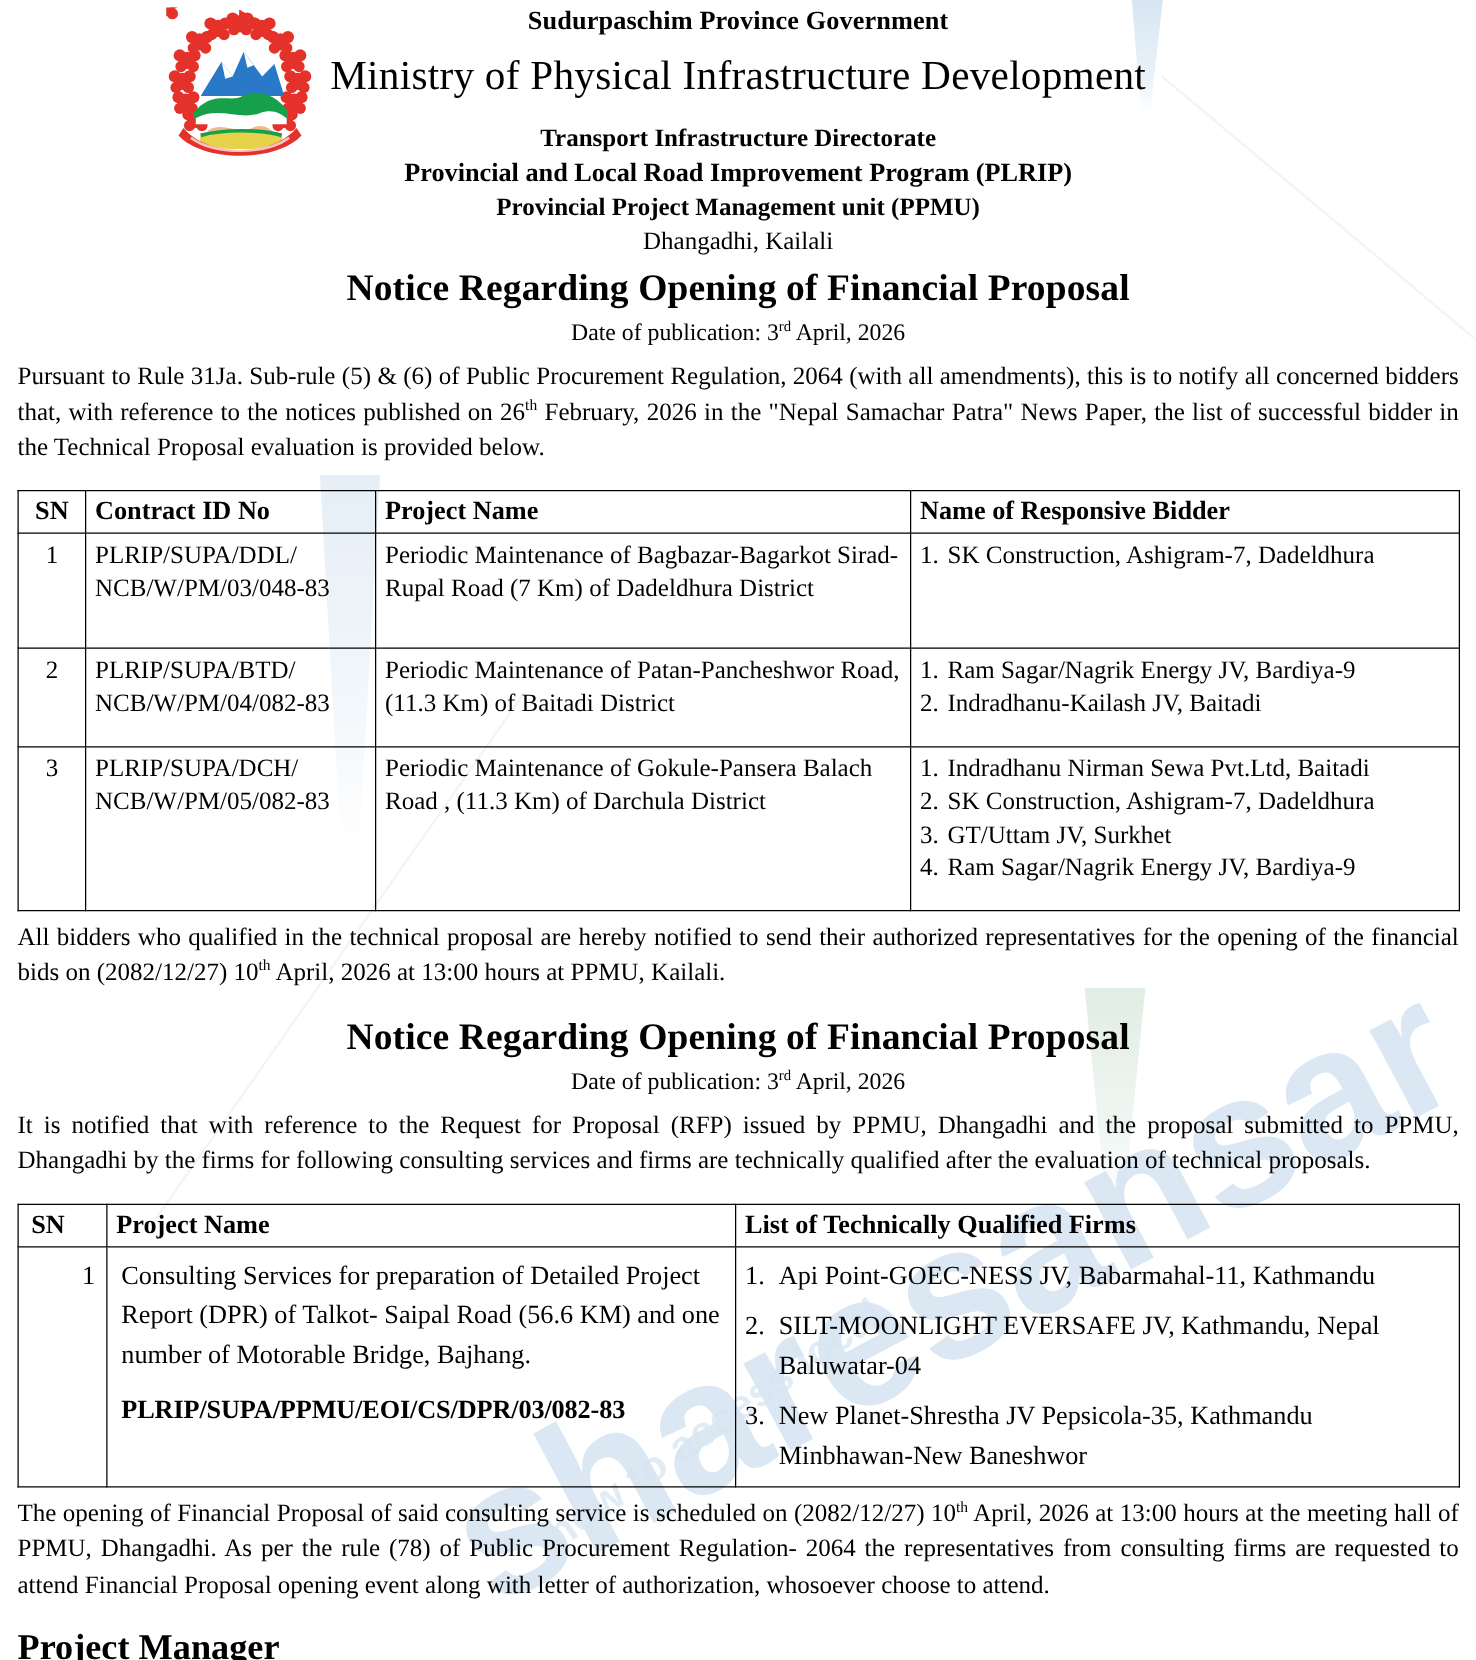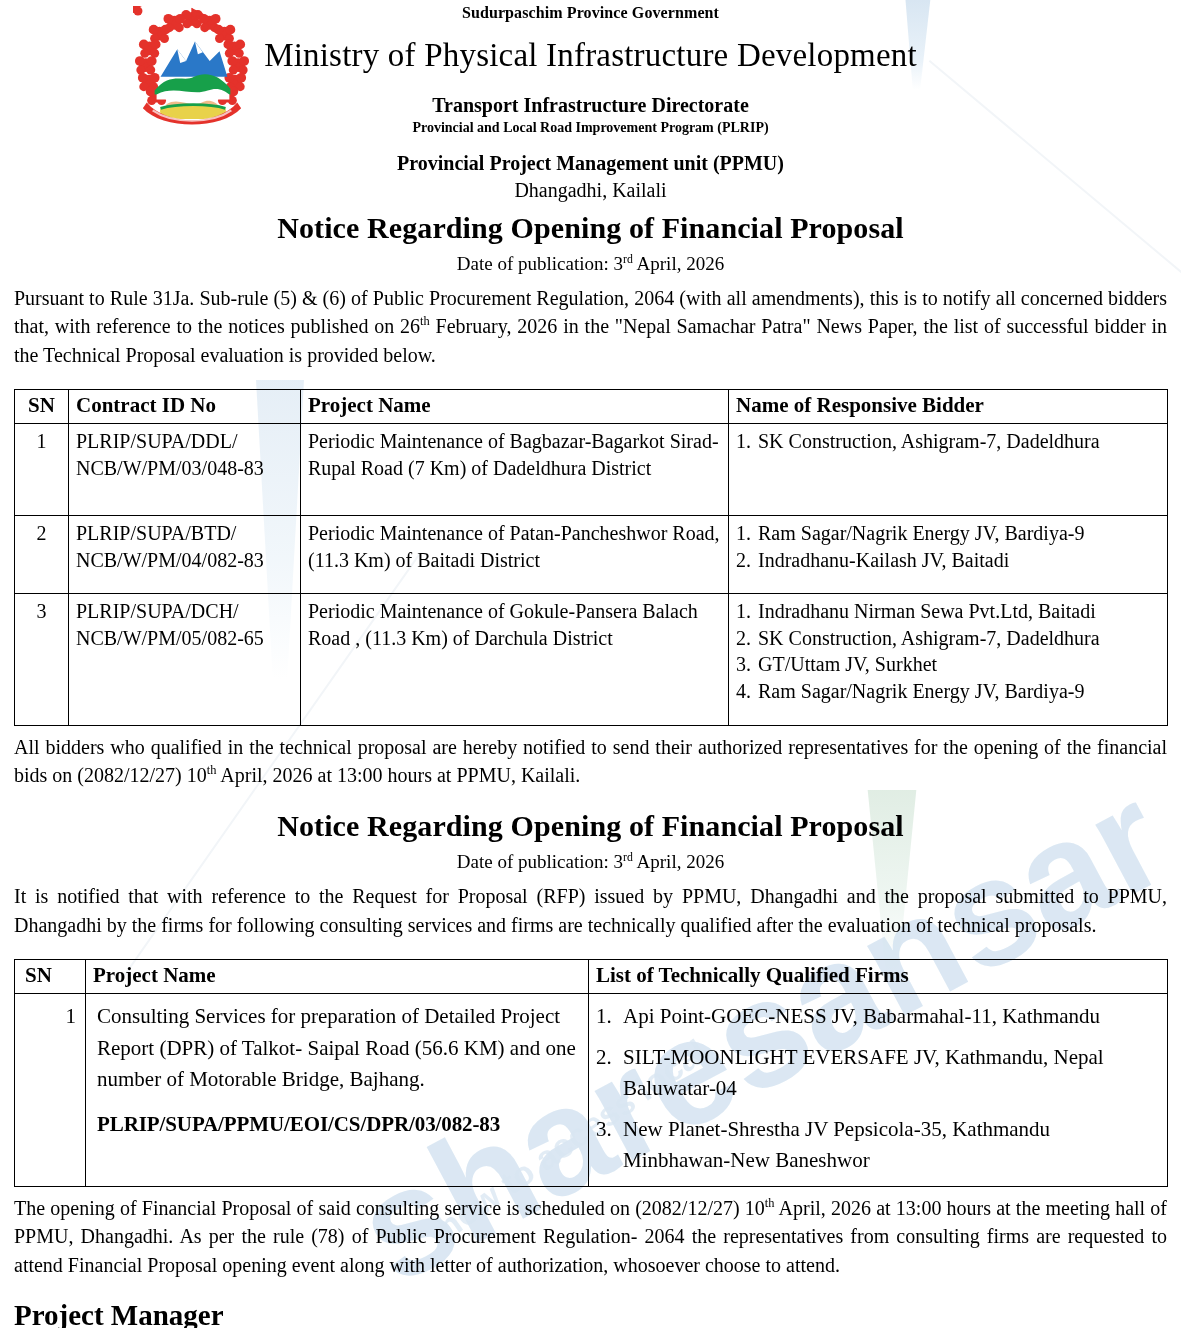--- a/index.html
+++ b/index.html
@@ -36,25 +36,25 @@
     clip-path: polygon(12% 0, 88% 0, 60% 100%, 40% 100%); opacity:.8; }
   .wm-line { position:absolute; background:#f2f5f8; }
   .wm-l1 { left: 930px; top: 60px; width: 420px; height: 2px; transform: rotate(40deg); transform-origin: 0 0; }
   .wm-l2 { left: 120px; top: 980px; width: 520px; height: 2px; transform: rotate(-55deg); transform-origin: 0 0; }
 
   .page { position: relative; z-index: 2; padding: 0 14px; }
 
   
   .masthead { position: relative; text-align: center; padding-top: 4px; }
   .emblem { position: absolute; left: 119px; top: 6px; width: 118px; height: 122px; }
-  .h-gov   { font-size: 16px; font-weight: 700; line-height: 1.18; letter-spacing:.1px; }
+  .h-gov   { font-size: 21px; font-weight: 700; line-height: 1.18; letter-spacing:.1px; }
   .h-min   { font-size: 33px; font-weight: 400; line-height: 1.22; margin-top: 12px; letter-spacing: .2px; }
   .h-dir   { font-size: 20px; font-weight: 700; line-height: 1.2; margin-top: 18px; }
-  .h-prog  { font-size: 14px; font-weight: 700; line-height: 1.2; margin-top: 3px; }
-  .h-ppmu  { font-size: 20px; font-weight: 700; line-height: 1.2; margin-top: 14px; }
+  .h-prog  { font-size: 21px; font-weight: 700; line-height: 1.2; margin-top: 3px; }
+  .h-ppmu  { font-size: 20px; font-weight: 700; line-height: 1.2; margin-top: 3px; }
   .h-city  { font-size: 20px; font-weight: 400; line-height: 1.2; margin-top: 3px; }
 
   .notice-title {
     font-size: 30px; font-weight: 700; text-align: center;
     margin-top: 9px; letter-spacing: .1px;
   }
   .pub-date { font-size: 19px; text-align: center; margin-top: 8px; }
   sup { font-size: .62em; vertical-align: super; line-height: 0; }
 
   .para {
@@ -213,21 +213,21 @@
         <td>Periodic Maintenance of Patan-Pancheshwor Road, (11.3 Km) of Baitadi District</td>
         <td>
           <ol class="num">
             <li><span class="n">1.</span><span>Ram Sagar/Nagrik Energy JV, Bardiya-9</span></li>
             <li><span class="n">2.</span><span>Indradhanu-Kailash JV, Baitadi</span></li>
           </ol>
         </td>
       </tr>
       <tr class="r3">
         <td class="sn">3</td>
-        <td>PLRIP/SUPA/DCH/ NCB/W/PM/05/082-65</td>
+        <td>PLRIP/SUPA/DCH/ NCB/W/PM/05/082-83</td>
         <td>Periodic Maintenance of Gokule-Pansera Balach Road , (11.3 Km) of Darchula District</td>
         <td>
           <ol class="num">
             <li><span class="n">1.</span><span>Indradhanu Nirman Sewa Pvt.Ltd, Baitadi</span></li>
             <li><span class="n">2.</span><span>SK Construction, Ashigram-7, Dadeldhura</span></li>
             <li><span class="n">3.</span><span> GT/Uttam  JV, Surkhet</span></li>
             <li><span class="n">4.</span><span>Ram Sagar/Nagrik Energy JV, Bardiya-9</span></li>
           </ol>
         </td>
       </tr>

